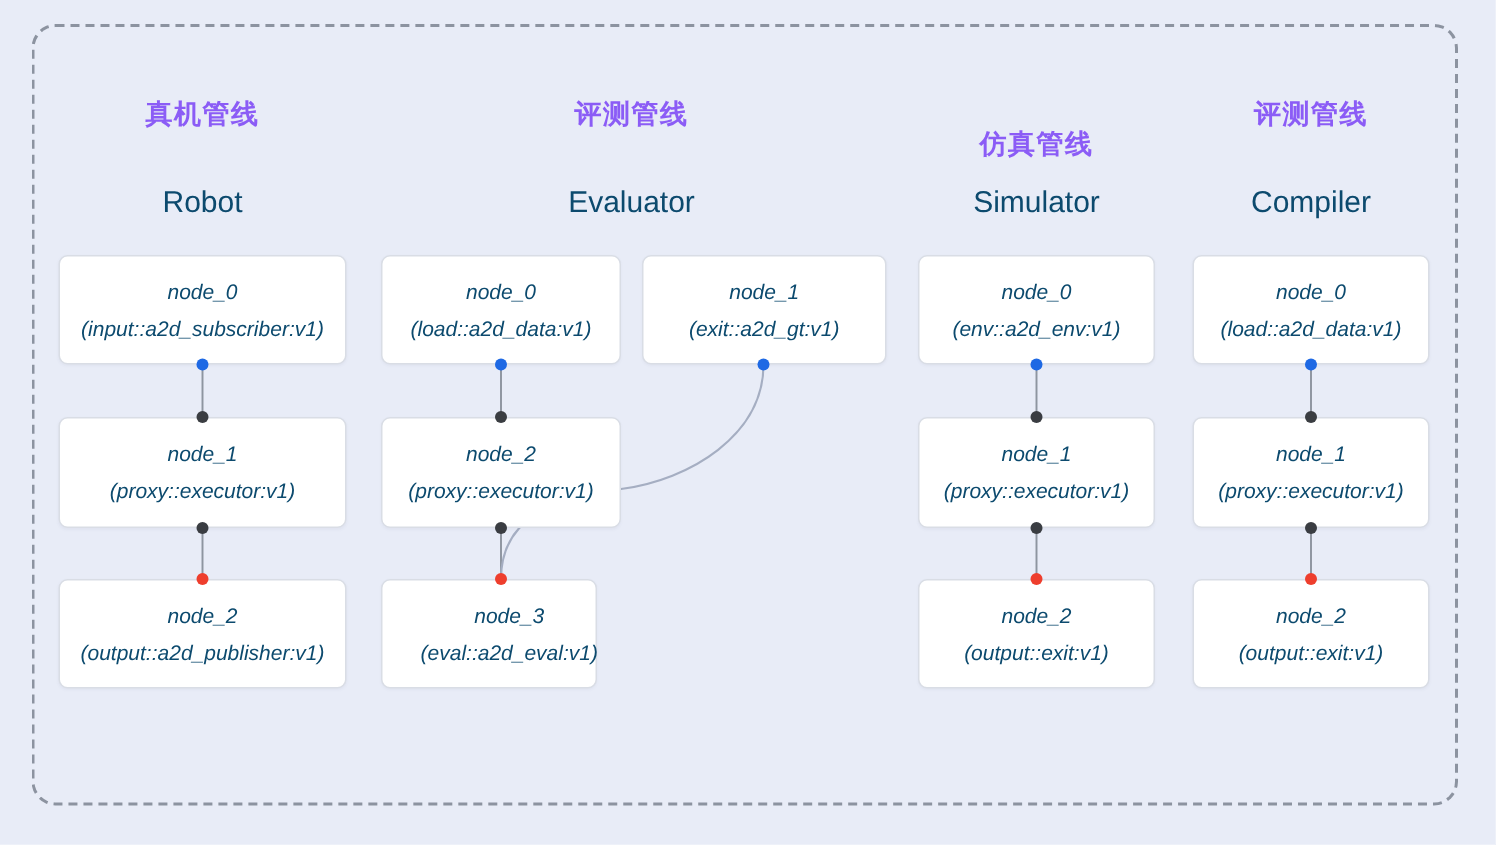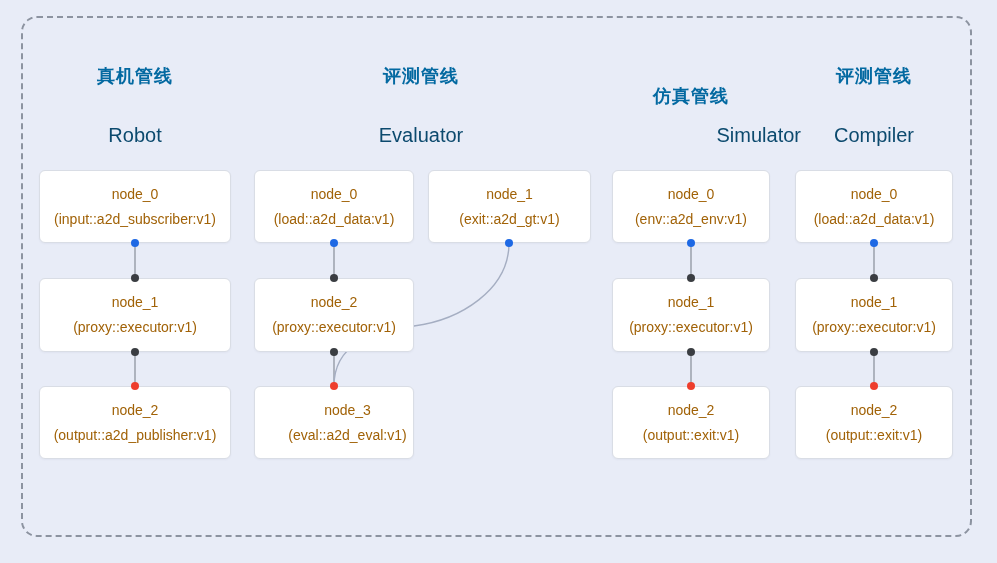--- a/index.html
+++ b/index.html
@@ -15,21 +15,21 @@
     left: 21px; top: 16px;
     width: 947px; height: 517px;
     border: 2px dashed #8c93a0;
     border-radius: 16px;
   }
   .hdr-zh {
     position: absolute;
     width: 220px; top: 64px;
     text-align: center;
     font-size: 18px; font-weight: bold;
-    color: #0369a1;
+    color: #8b5cf6;
     letter-spacing: 1px;
   }
   .hdr-en {
     position: absolute;
     width: 220px; top: 124px;
     text-align: center;
     font-size: 20px;
     color: #0c4a6e;
   }
   .node {
@@ -38,23 +38,24 @@
     border: 1px solid #d9dde5;
     border-radius: 6px;
     box-shadow: 0 1px 2px rgba(70,80,110,0.05);
     display: flex; flex-direction: column;
     align-items: center; justify-content: center;
     box-sizing: border-box;
   }
   .node-title, .node-spec {
     font-size: 14px;
     line-height: 25px;
-    color: #a16207;
+    color: #0c4a6e;
     text-align: center;
     white-space: nowrap;
+    font-style: italic;
   }
   svg.layer {
     position: absolute;
     left: 0; top: 0;
     pointer-events: none;
   }
   .edge { stroke: #8e95a0; stroke-width: 1.3; fill: none; }
   .edge-curve { stroke: #a5aec2; stroke-width: 1.4; fill: none; }
   .dot-blue { fill: #1e69e4; }
   .dot-dark { fill: #3a3d42; }
@@ -81,21 +82,21 @@
 
     <line class="edge" x1="874" y1="243" x2="874" y2="278"></line>
     <line class="edge" x1="874" y1="352" x2="874" y2="386"></line>
   </svg>
 
   <div class="hdr-zh" style="left:25px;">真机管线</div>
   <div class="hdr-en" style="left:25px;">Robot</div>
   <div class="hdr-zh" style="left:311px;">评测管线</div>
   <div class="hdr-en" style="left:311px;">Evaluator</div>
   <div class="hdr-zh" style="left:581px;margin-top:20px;">仿真管线</div>
-  <div class="hdr-en" style="left:581px;text-align:right;">Simulator</div>
+  <div class="hdr-en" style="left:581px;">Simulator</div>
   <div class="hdr-zh" style="left:764px;">评测管线</div>
   <div class="hdr-en" style="left:764px;">Compiler</div>
 
   <div class="node" style="left:39px; top:170px; width:192px; height:73px;">
     <div class="node-title">node_0</div>
     <div class="node-spec">(input::a2d_subscriber:v1)</div>
   </div>
   <div class="node" style="left:39px; top:278px; width:192px; height:74px;">
     <div class="node-title">node_1</div>
     <div class="node-spec">(proxy::executor:v1)</div>
@@ -110,21 +111,21 @@
     <div class="node-spec">(load::a2d_data:v1)</div>
   </div>
   <div class="node" style="left:428px; top:170px; width:163px; height:73px;">
     <div class="node-title">node_1</div>
     <div class="node-spec">(exit::a2d_gt:v1)</div>
   </div>
   <div class="node" style="left:254px; top:278px; width:160px; height:74px;">
     <div class="node-title">node_2</div>
     <div class="node-spec">(proxy::executor:v1)</div>
   </div>
-  <div class="node" style="left:254px; top:386px; width:160px; height:73px;padding-left:27px;">
+  <div class="node" style="left:254px; top:386px; width:144px; height:73px;padding-left:27px;">
     <div class="node-title">node_3</div>
     <div class="node-spec">(eval::a2d_eval:v1)</div>
   </div>
 
   <div class="node" style="left:612px; top:170px; width:158px; height:73px;">
     <div class="node-title">node_0</div>
     <div class="node-spec">(env::a2d_env:v1)</div>
   </div>
   <div class="node" style="left:612px; top:278px; width:158px; height:74px;">
     <div class="node-title">node_1</div>

